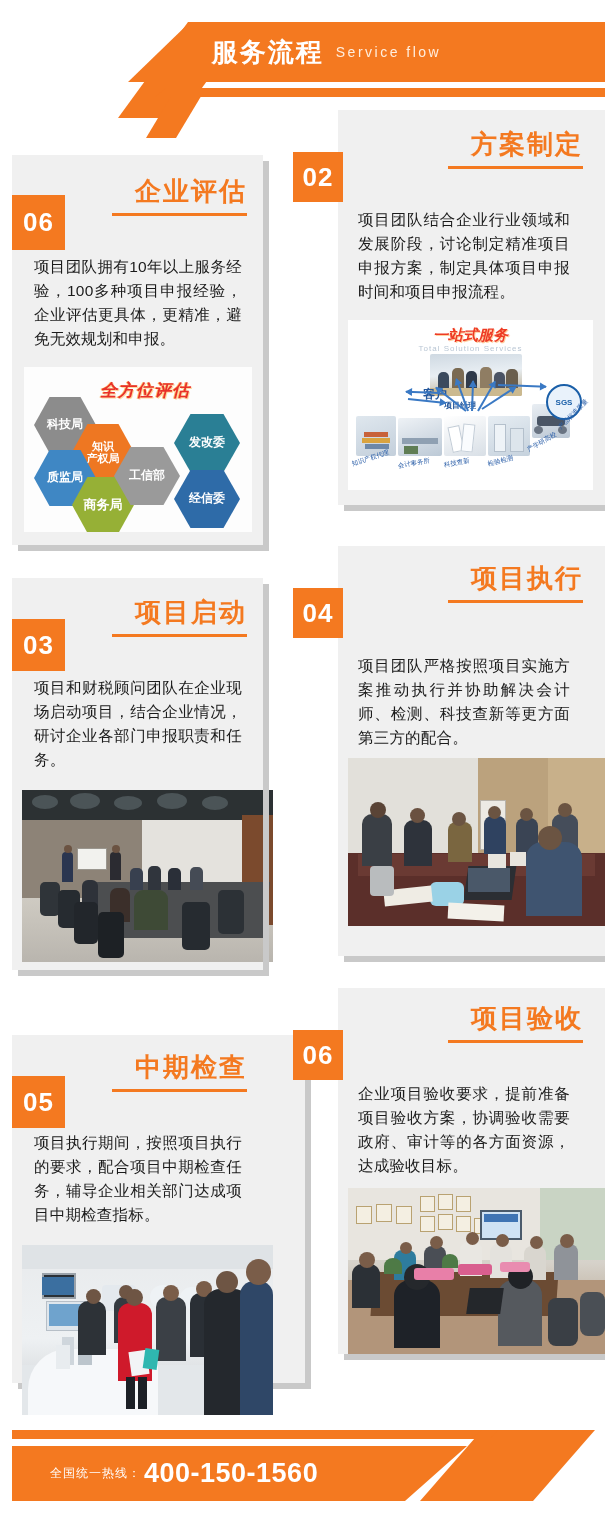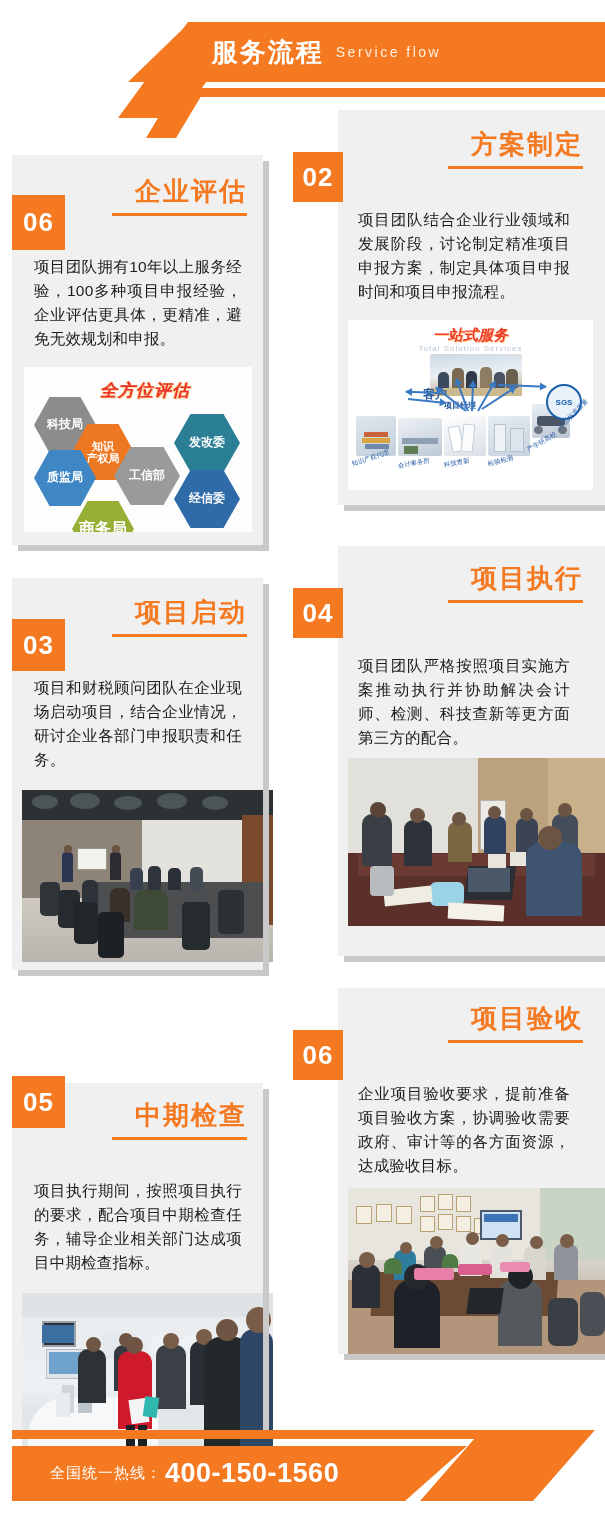--- a/index.html
+++ b/index.html
@@ -151,21 +151,21 @@
   .ftr-diag2 {
     position:absolute; left:408px; top:22px; width:90px; height:9px;
     background:#F47920;
     -webkit-clip-path: polygon(0 0, 90px 0, 82px 100%, 0 100%);
     clip-path: polygon(0 0, 90px 0, 82px 100%, 0 100%);
   }
   .ftr-text {
     position:absolute; left:50px; top:38px; height:55px;
     display:flex; align-items:center; gap:3px;
   }
-  .ftr-lbl { color:#fff; font-size:15px; letter-spacing:1px; }
+  .ftr-lbl { color:#fff; font-size:12px; letter-spacing:1px; }
   .ftr-num { color:#fff; font-size:27px; font-weight:bold; letter-spacing:0.5px; }
 </style>
 </head>
 <body>
 
 <div id="page">
 
   <div class="hdr-wrap">
     <div class="hdr-diag"></div>
     <div class="hdr-band"></div>
@@ -189,21 +189,21 @@
       <div class="hex" style="left:10px;  top:30px;  width:62px; height:56px; background:#8c8c8c; font-size:12px;">
         <span>科技局</span>
       </div>
       <div class="hex" style="left:48px; top:57px; width:62px; height:56px; background:#ee7722; font-size:11px;">
         <span style="white-space:pre-line;">知识
 产权局</span>
       </div>
       <div class="hex" style="left:10px;  top:83px;  width:62px; height:56px; background:#3f87c4; font-size:12px;">
         <span>质监局</span>
       </div>
-      <div class="hex" style="left:48px; top:110px; width:62px; height:56px; background:#96b036; font-size:16px;margin-top:24px;">
+      <div class="hex" style="left:48px; top:110px; width:62px; height:56px; background:#96b036; font-size:13px;">
         <span>商务局</span>
       </div>
       <div class="hex" style="left:150px; top:47px; width:66px; height:58px; background:#2a7f95; font-size:12px;">
         <span>发改委</span>
       </div>
       <div class="hex" style="left:90px; top:80px; width:66px; height:58px; background:#9a9a9a; font-size:12px;">
         <span>工信部</span>
       </div>
       <div class="hex" style="left:150px; top:103px; width:66px; height:58px; background:#2e6ba8; font-size:12px;">
         <span>经信委</span>
@@ -356,21 +356,21 @@
       <span class="r" style="left:82px;top:124px;width:34px;height:24px;background:#9ad2e6;border-radius:6px;"></span>
       <span class="r" style="left:36px;top:130px;width:48px;height:16px;background:#efece4;transform:rotate(-6deg);"></span>
       <span class="r" style="left:100px;top:146px;width:56px;height:16px;background:#f3f1ea;transform:rotate(3deg);"></span>
       <span class="r" style="left:22px;top:108px;width:24px;height:30px;background:#b9bcbe;border-radius:4px;"></span>
       <span class="r" style="left:140px;top:96px;width:18px;height:14px;background:#e8e5de;"></span>
       <span class="r" style="left:162px;top:94px;width:16px;height:14px;background:#e8e5de;"></span>
     </div>
   </div>
   <div class="badge" style="left:293px; top:543px; width:50px; height:50px;">04</div>
 
-  <div class="card" style="left:12px; top:1035px; width:251px; height:348px;margin-top:48px;">
+  <div class="card" style="left:12px; top:1035px; width:293px; height:348px;">
     <div style="position:absolute; left:55px; top:18px; width:180px;">
       <div class="c-title">中期检查</div>
       <div class="c-rule" style="width:135px; margin-left:auto;"></div>
     </div>
     <div class="c-body" style="position:absolute; left:22px; top:96px; width:208px;">项目执行期间，按照项目执行的要求，配合项目中期检查任务，辅导企业相关部门达成项目中期检查指标。</div>
 
     <div class="photo" style="left:10px; top:210px; width:251px; height:170px;">
       <div class="sc" style="background:linear-gradient(180deg,#e8eaec 0%,#eef1f3 55%,#c9ccd0 100%);"></div>
       <span class="r" style="left:0;top:0;width:251px;height:24px;background:#dfe3e6;"></span>
       <span class="r" style="left:20px;top:28px;width:34px;height:26px;background:#2b3137;border:2px solid #9aa2aa;"></span>

